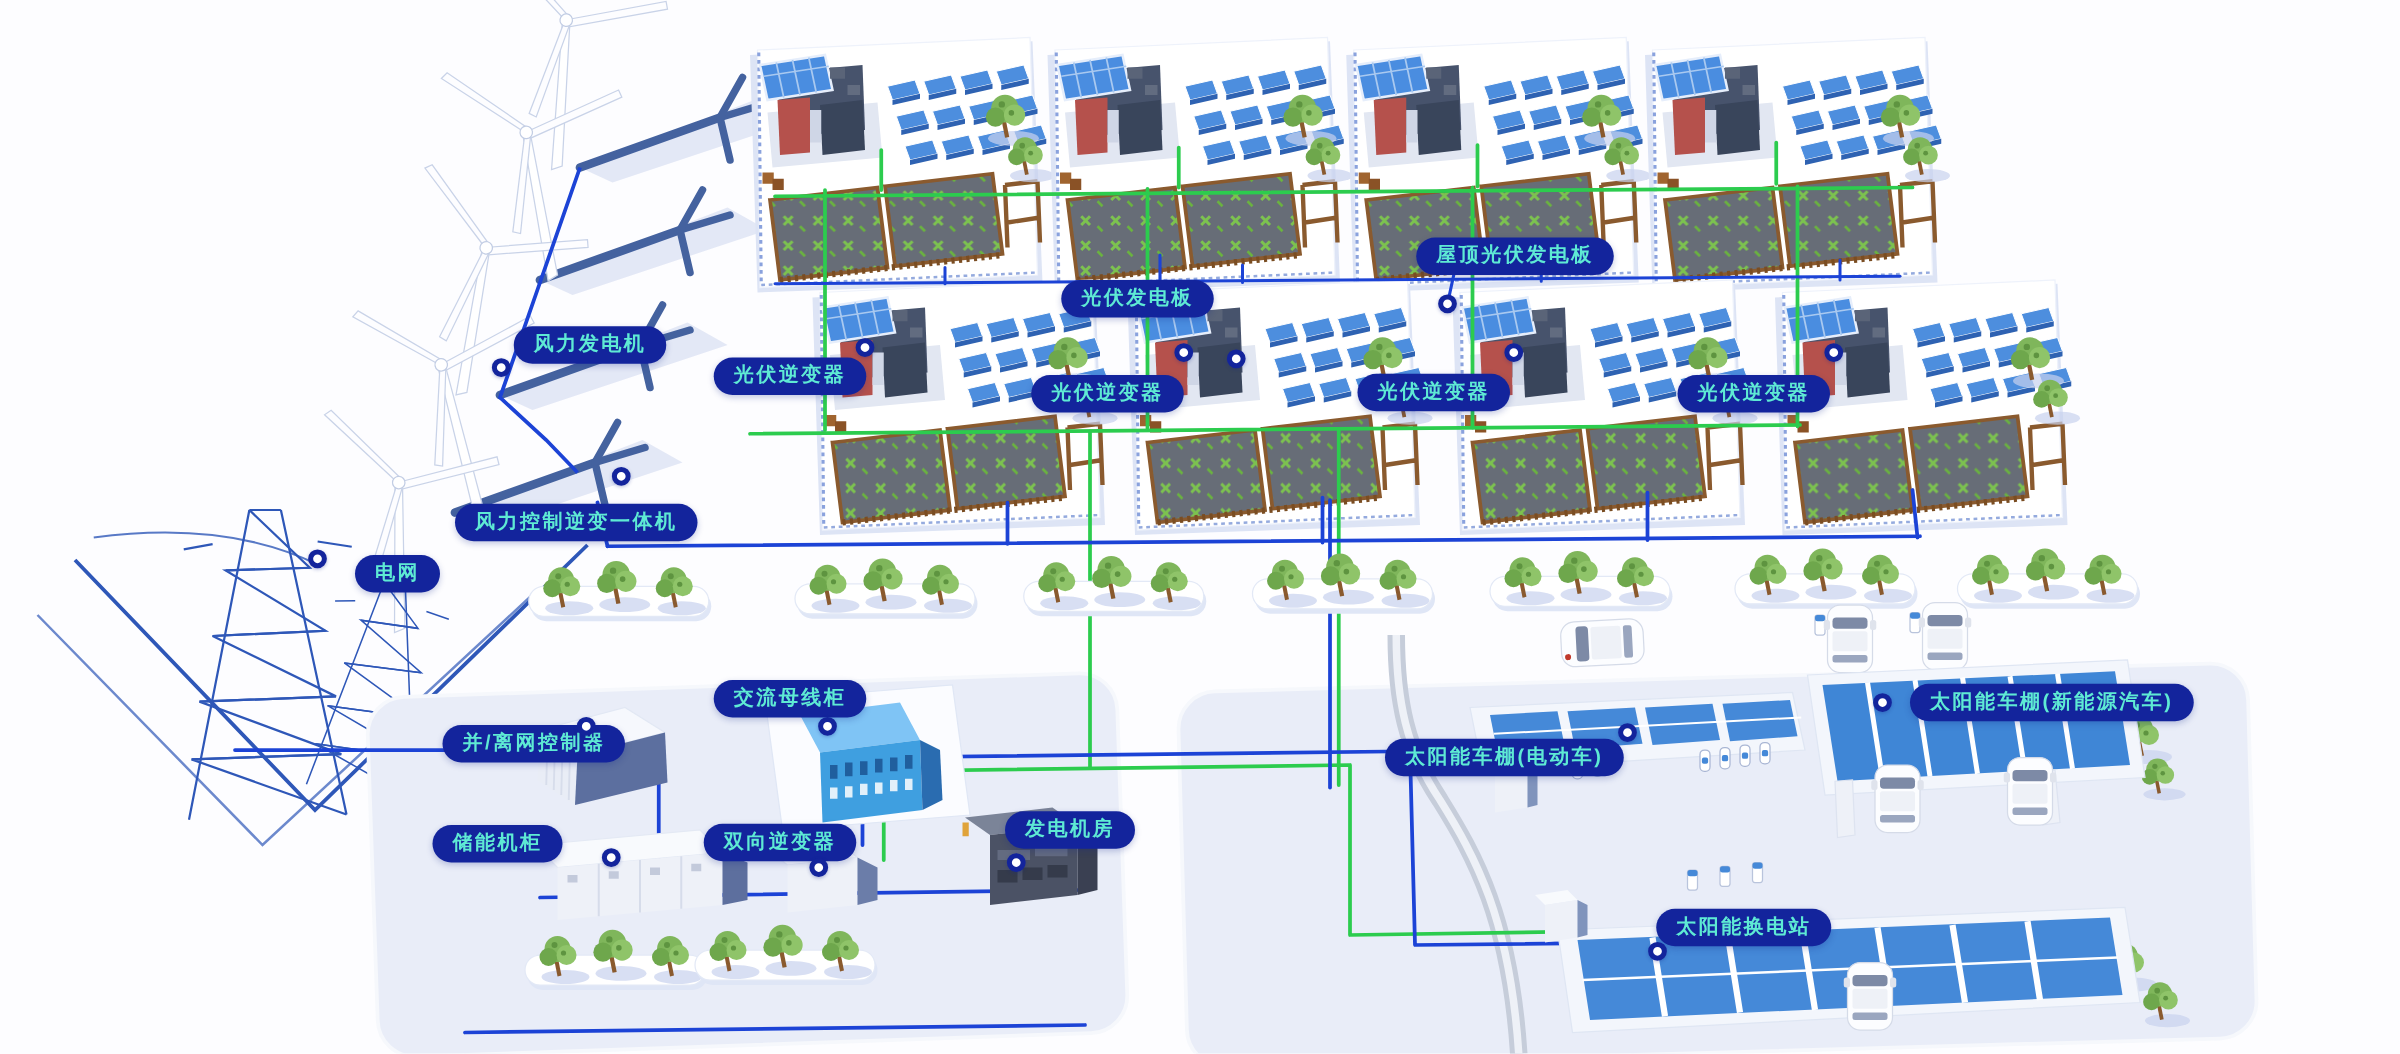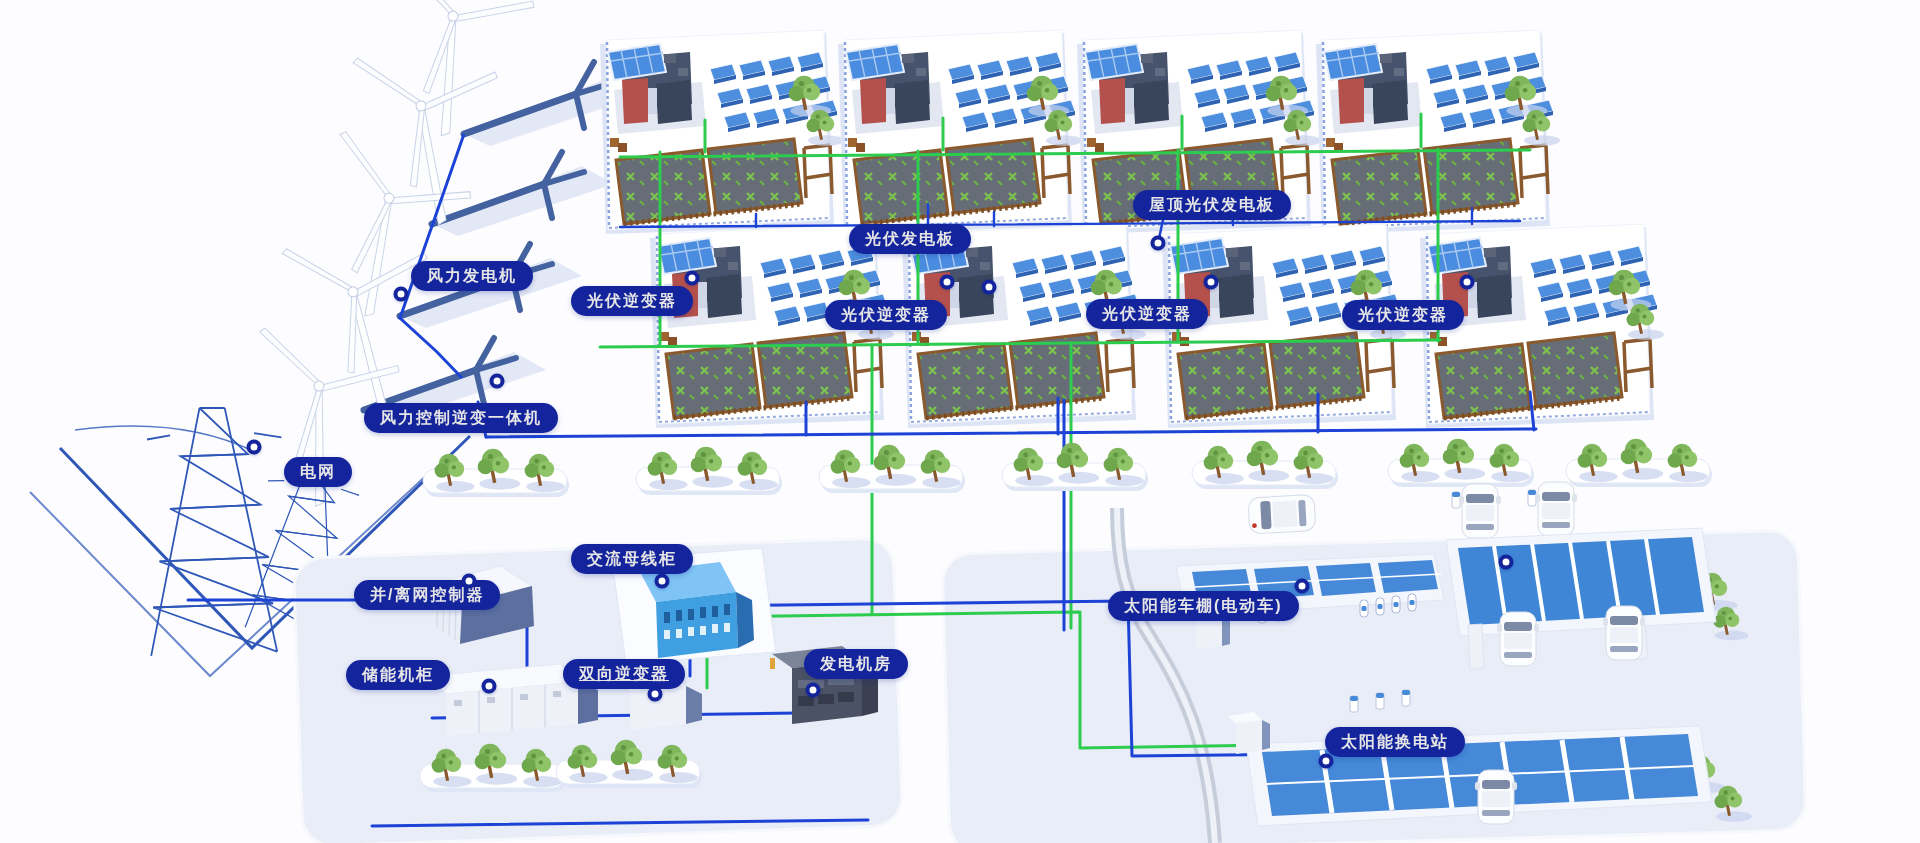--- a/index.html
+++ b/index.html
@@ -1,20 +1,20 @@
 <!DOCTYPE html>
 <html><head>
 <meta charset="utf-8">
 <style>
   html,body{margin:0;padding:0;background:#fff;}
   #stage{position:relative;width:1920px;height:843px;overflow:hidden;
          background:#fdfdff;font-family:"Liberation Sans","DejaVu Sans",sans-serif;}
   #scene-svg{position:absolute;left:0;top:0;}
   #callout-layer{position:absolute;left:0;top:0;width:100%;height:100%;}
-  .callout{position:absolute;background:var(--label-bg,#13249c);color:#e5e5e5;
+  .callout{position:absolute;background:var(--label-bg,#13249c);color:#5eead4;
            font-weight:bold;font-size:16px;letter-spacing:2px;line-height:30px;
            padding:0 16px;border-radius:16px;white-space:nowrap;
            box-shadow:0 2px 5px rgba(20,40,140,.25);}
   .cdot{position:absolute;width:15px;height:15px;border-radius:50%;background:#ffffff;
         border:4.5px solid var(--label-bg,#13249c);box-sizing:border-box;
         transform:translate(-50%,-50%);box-shadow:0 1px 3px rgba(20,40,140,.3);}
 </style>
 </head>
 <body>
 
@@ -337,44 +337,45 @@
     <polygon points="1262,720 1270,724 1270,748 1262,750" fill="#8094bc"></polygon>
     <use href="#car" transform="translate(1478,770)"></use>
   </g>
 </svg>
 
 <div id="callout-layer">
       <div class="callout" style="left: 411px; top: 261px;">风力发电机</div>
       <div class="cdot" style="left: 401px; top: 294px;"></div>
       <div class="callout" style="left: 348px; top: 403px; margin-left: 16px;">风力控制逆变一体机</div>
       <div class="cdot" style="left: 497px; top: 381px;"></div>
-      <div class="callout" style="left: 284px; top: 444px; margin-top: 13px;">电网</div>
+      <div class="callout" style="left: 284px; top: 444px;">电网</div>
       <div class="cdot" style="left: 254px; top: 447px;"></div>
       <div class="callout" style="left: 354px; top: 548px; margin-top: 32px;">并/离网控制器</div>
       <div class="cdot" style="left: 469px; top: 581px;"></div>
       <div class="callout" style="left: 571px; top: 544px;">交流母线柜</div>
       <div class="cdot" style="left: 662px; top: 581px;"></div>
       <div class="callout" style="left: 346px; top: 660px;">储能机柜</div>
       <div class="cdot" style="left: 489px; top: 686px;"></div>
-      <div class="callout" style="left: 563px; top: 659px; text-decoration: underline;">双向逆变器</div>
+      <div class="callout" style="left: 563px; top: 659px;">双向逆变器</div>
       <div class="cdot" style="left: 655px; top: 694px;"></div>
       <div class="callout" style="left: 804px; top: 649px;">发电机房</div>
       <div class="cdot" style="left: 813px; top: 690px;"></div>
       <div class="callout" style="left: 849px; top: 224px; font-family: Liberation Serif, serif;">光伏发电板</div>
       <div class="cdot" style="left: 989px; top: 287px;"></div>
       <div class="callout" style="left: 1133px; top: 190px;">屋顶光伏发电板</div>
       <div class="cdot" style="left: 1158px; top: 243px;"></div>
       <div class="callout" style="left: 571px; top: 286px;">光伏逆变器</div>
       <div class="cdot" style="left: 692px; top: 278px;"></div>
       <div class="callout" style="left: 825px; top: 300px;">光伏逆变器</div>
       <div class="cdot" style="left: 947px; top: 282px;"></div>
       <div class="callout" style="left: 1086px; top: 299px;">光伏逆变器</div>
       <div class="cdot" style="left: 1211px; top: 282px;"></div>
       <div class="callout" style="left: 1342px; top: 300px;">光伏逆变器</div>
       <div class="cdot" style="left: 1467px; top: 282px;"></div>
       <div class="callout" style="left: 1108px; top: 551px; margin-top: 40px;">太阳能车棚(电动车)</div>
       <div class="cdot" style="left: 1302px; top: 586px;"></div>
+      <div class="callout" style="left: 1528px; top: 547px;">太阳能车棚(新能源汽车)</div>
       <div class="cdot" style="left: 1506px; top: 562px;"></div>
       <div class="callout" style="left: 1325px; top: 727px; text-align: right;">太阳能换电站</div>
       <div class="cdot" style="left: 1326px; top: 761px;"></div>
     </div>
 
 </div>
 
 </body></html>

